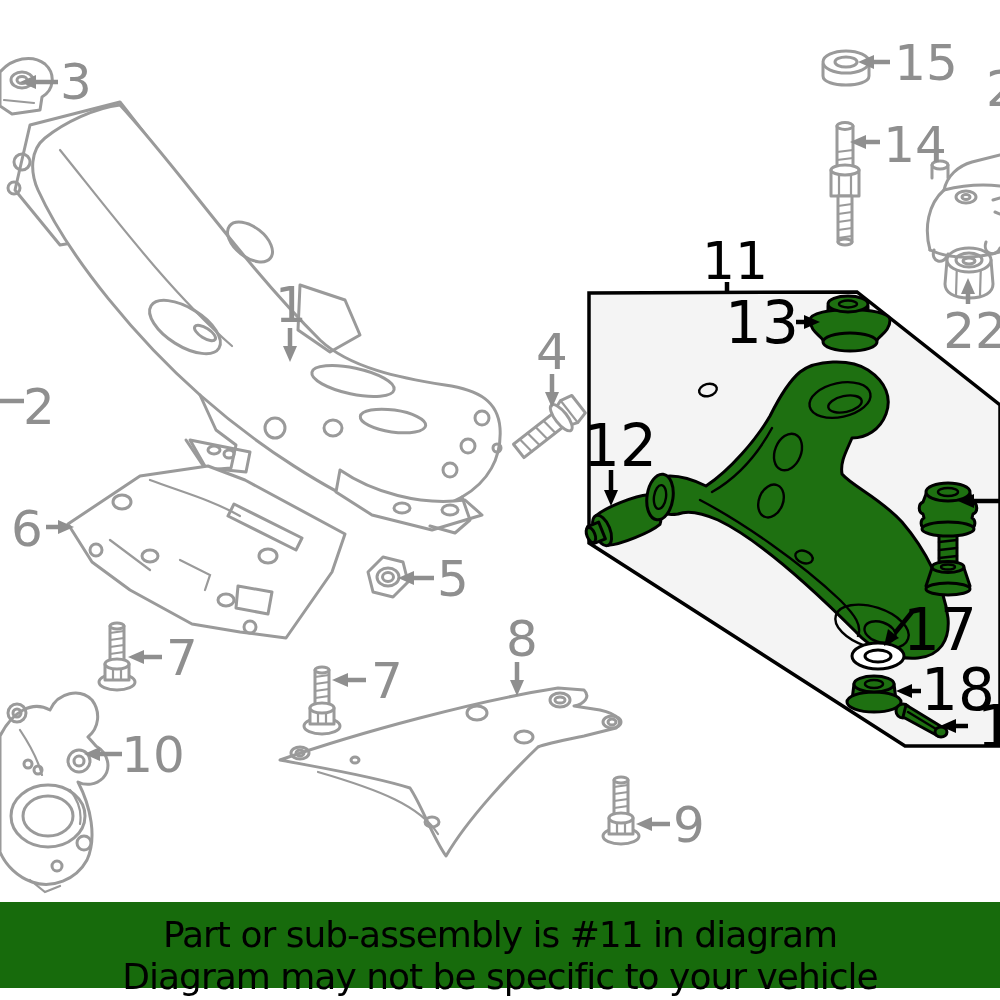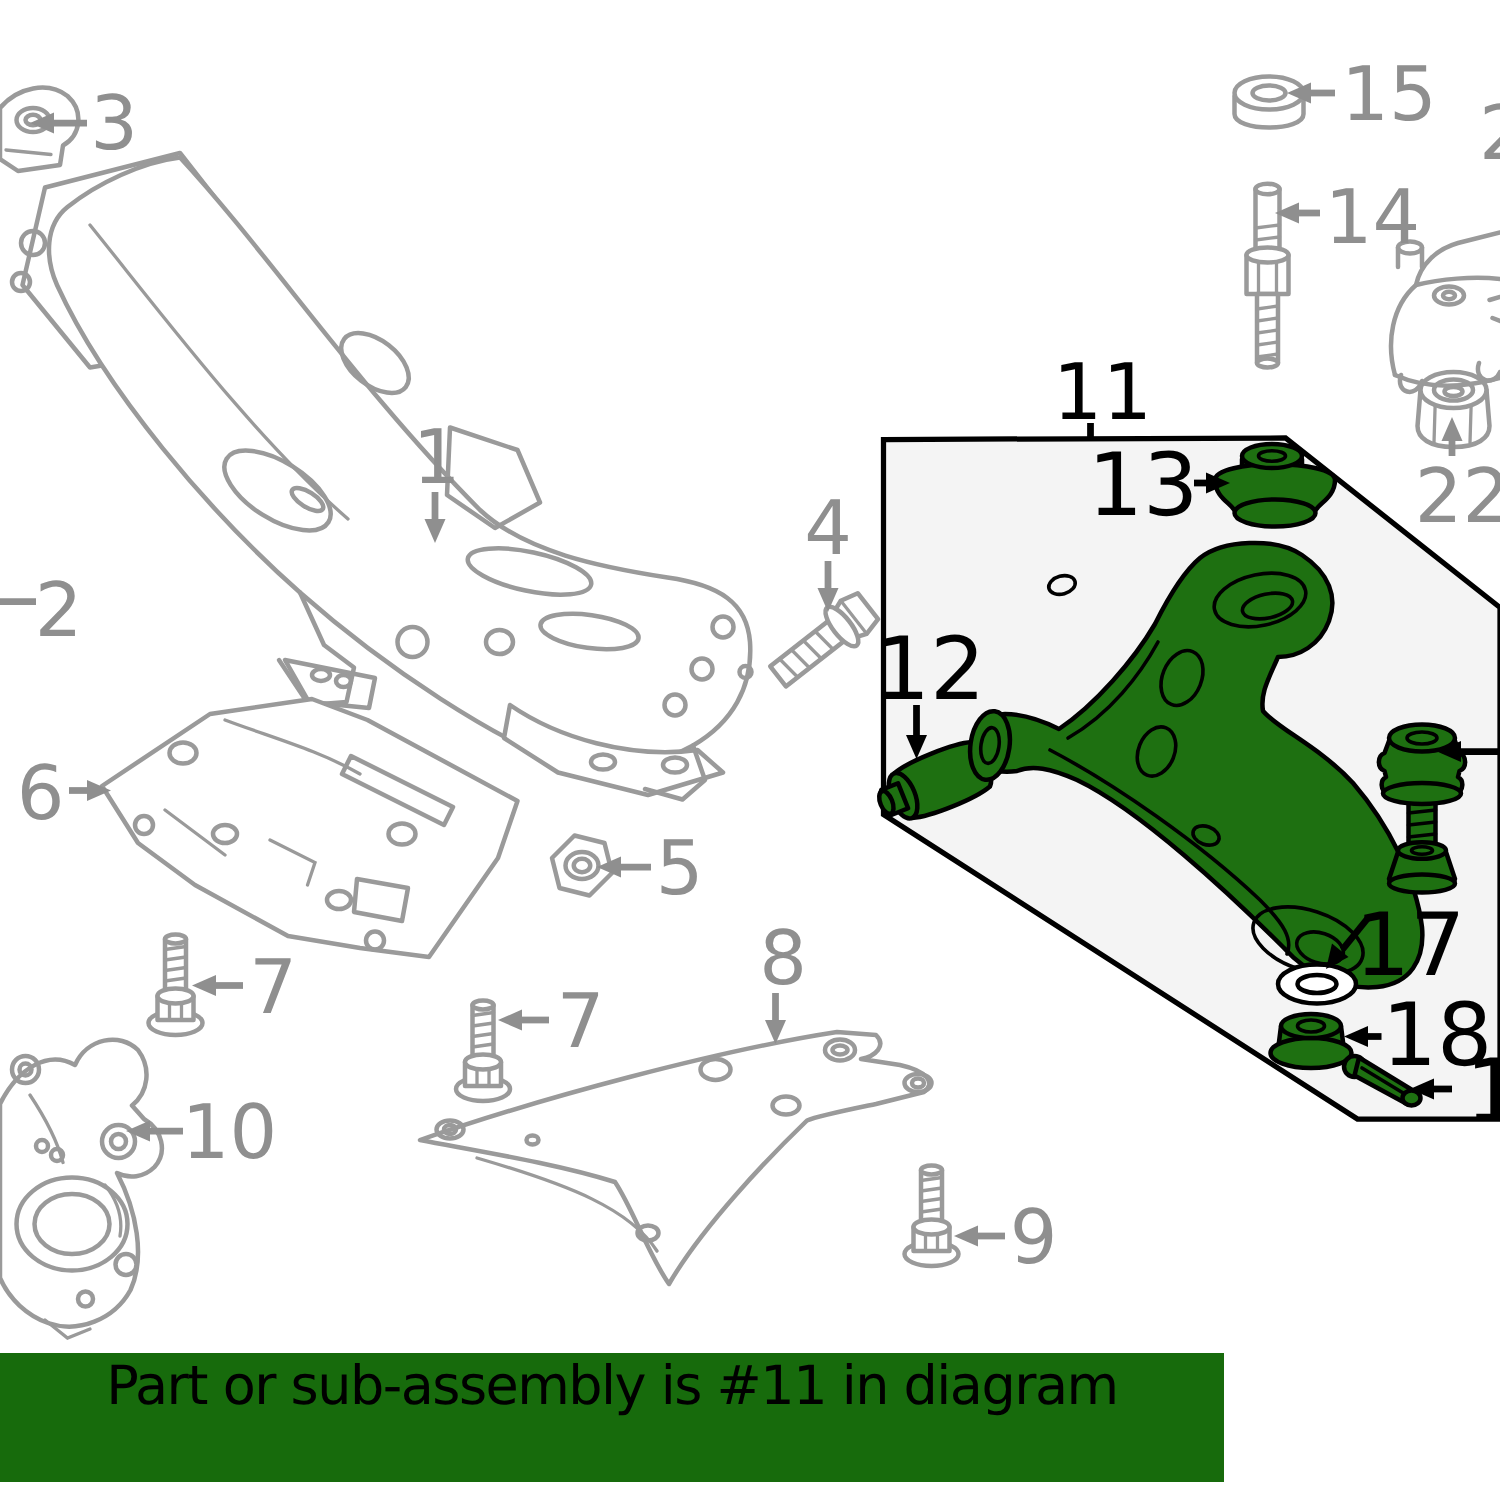--- a/index.html
+++ b/index.html
@@ -19,23 +19,23 @@
   
   .lblg {font-size:50px;fill:#8f8f8f;}
   .lblk {font-size:58px;fill:#000000;}
   .lblk11{font-size:52px;fill:#000000;}
   
   .alg  {stroke:#8f8f8f;stroke-width:4.5;}
   .alk  {stroke:#000000;stroke-width:4.5;}
   .ahg  {fill:#8f8f8f;stroke:none;}
   .ahk  {fill:#000000;stroke:none;}
   
-  .banner{position:absolute;left:0;top:902px;width:816px;height:86px;background:#176b0c;
+  .banner{position:absolute;left:0;top:902px;width:1000px;height:86px;background:#176b0c;
           color:#000000;text-align:center;font-size:36px;line-height:42px;letter-spacing:-1px;
-          padding-top:2px;box-sizing:border-box;}
+          padding-top:12px;box-sizing:border-box;}
 </style>
 </head>
 <body>
 
 <div class="stage">
 <svg width="1000" height="1000" viewBox="0 0 1000 1000">
 
   <g>
     <path class="lnf" d="M30,125 L120,102 L185,185 L150,230 L60,245 L15,190 Z"></path>
     <circle class="ln" cx="97" cy="133" r="9"></circle>
@@ -391,14 +391,15 @@
     <text class="lblk" x="940" y="650" text-anchor="middle">17</text>
     <text class="lblk" x="958" y="710" text-anchor="middle">18</text>
     <text class="lblg" x="975" y="348" text-anchor="middle">22</text>
     <text class="lblg" x="986" y="106" text-anchor="start">2</text>
     <text class="lblk" x="977" y="747" text-anchor="start">1</text>
   </g>
 </svg>
 
   <div class="banner">
     <div>Part or sub-assembly is #11 in diagram</div>
+    <div>Diagram may not be specific to your vehicle</div>
   </div>
 </div>
 
 </body></html>

